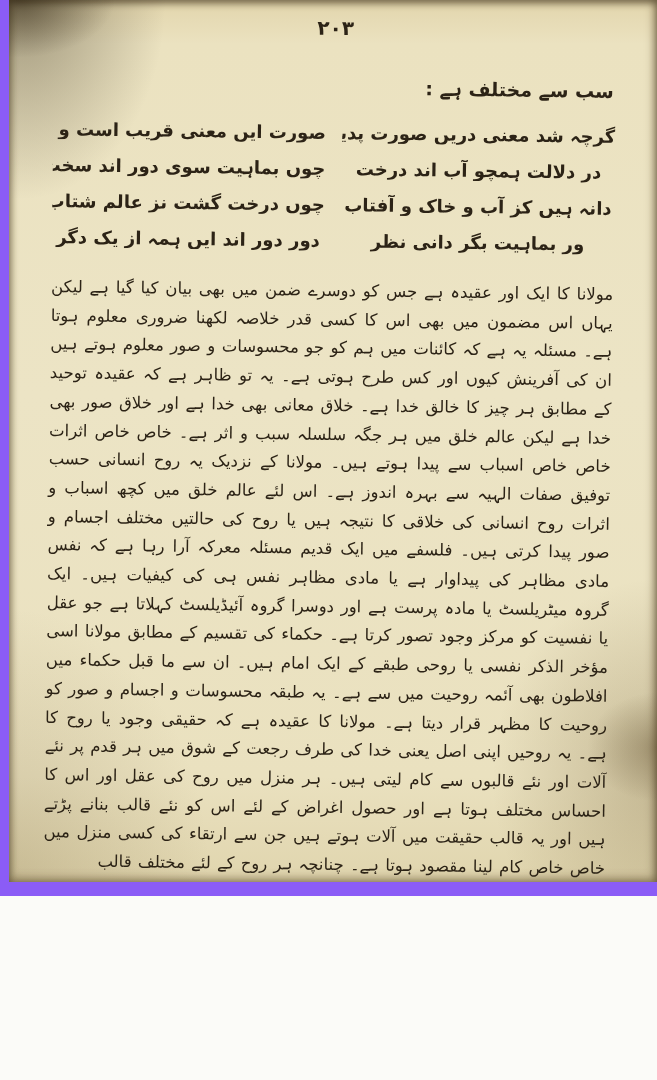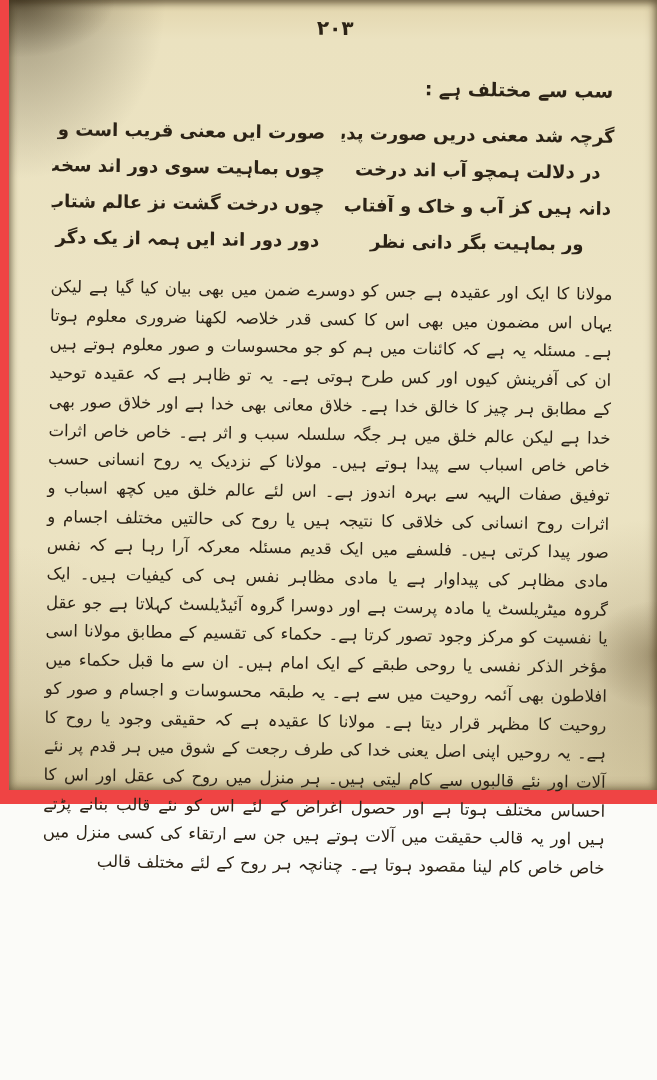--- a/index.html
+++ b/index.html
@@ -5,22 +5,22 @@
   * { margin: 0; padding: 0; box-sizing: border-box; }
   html, body { width: 657px; height: 1080px; }
   body {
     background: #fbfbf8;
     font-family: "DejaVu Sans", sans-serif;
     overflow: hidden;
   }
   .scan {
     position: relative;
     width: 657px;
-    height: 804px;
-    background: #ef4444;
+    height: 896px;
+    background: #8b5cf6;
   }
   
   .page {
     position: absolute;
     left: 9px; top: 0; right: 0; bottom: 14px;
     background:
       radial-gradient(ellipse at 100% 88%, rgba(110,90,50,0.30), transparent 18%),
       radial-gradient(ellipse at 0% 100%, rgba(110,90,50,0.22), transparent 22%),
       radial-gradient(ellipse at 2% 0%, rgba(45,35,18,0.40), transparent 16%),
       linear-gradient(180deg, #e2d5ac 0%, #ebe2c0 5%, #ece4c5 45%, #eae1bf 88%, #e0d5ae 100%);

